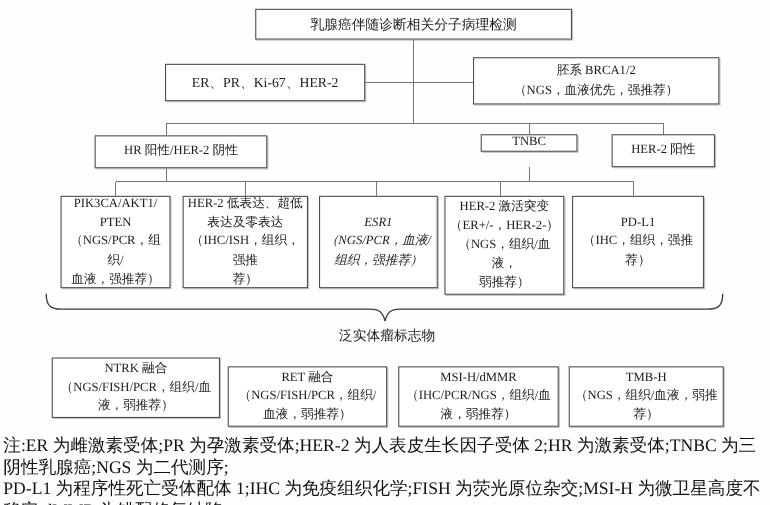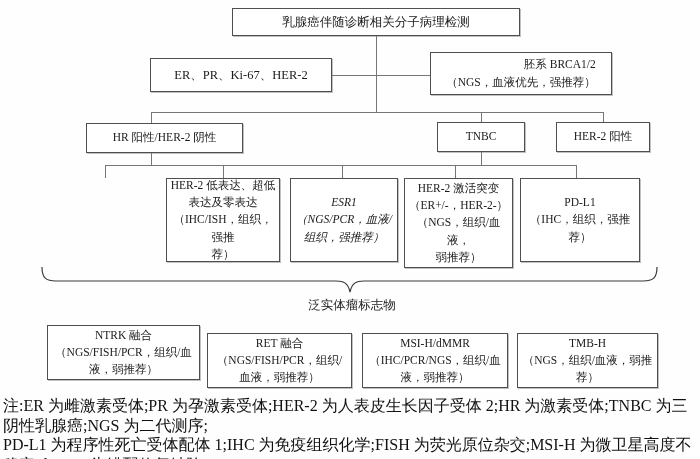--- a/index.html
+++ b/index.html
@@ -50,27 +50,31 @@
       <line x1="342" y1="165" x2="342" y2="178"></line>
       <line x1="455" y1="165" x2="455" y2="178"></line>
       <line x1="576" y1="165" x2="576" y2="178"></line>
     </g>
     <path d="M42 267 C42 278 46 281 56 281 L336 281 C344 281 348 283 350 292 C352 283 356 281 364 281 L643 281 C653 281 657 278 657 267" fill="none" stroke="#3a3a3a" stroke-width="1.2"></path>
   </svg>
 
   <div class="node lg" style="left:232px;top:8px;width:288px;height:28px;">乳腺癌伴随诊断相关分子病理检测</div>
 
   <div class="node lg" style="left:150px;top:58px;width:182px;height:34px;">ER、PR、Ki-67、HER-2</div>
-  <div class="node" style="left:430px;top:52px;width:182px;height:43px;text-align:right;">胚系 BRCA1/2
+  <div class="node" style="left:430px;top:52px;width:224px;height:43px;">胚系 BRCA1/2
 （NGS，血液优先，强推荐）</div>
 
   <div class="node" style="left:73px;top:123px;width:157px;height:30px;margin-left:13px;">HR 阳性/HER-2 阴性</div>
-  <div class="node" style="left:437px;top:122px;width:88px;height:30px;">TNBC</div>
+  <div class="node" style="left:437px;top:122px;width:88px;height:16px;">TNBC</div>
   <div class="node" style="left:556px;top:122px;width:94px;height:30px;">HER-2 阳性</div>
 
+  <div class="node" style="left:55px;top:178px;width:100px;height:84px;">PIK3CA/AKT1/
+PTEN
+（NGS/PCR，组织/
+血液，强推荐）</div>
   <div class="node" style="left:166px;top:178px;width:114px;height:84px;">HER-2 低表达、超低
 表达及零表达
 （IHC/ISH，组织，强推
 荐）</div>
   <div class="node" style="left:290px;top:178px;width:108px;height:84px;font-style:italic;">ESR1
 （NGS/PCR，血液/
 组织，强推荐）</div>
   <div class="node" style="left:404px;top:178px;width:109px;height:90px;">HER-2 激活突变
 （ER+/-，HER-2-）
 （NGS，组织/血液，

